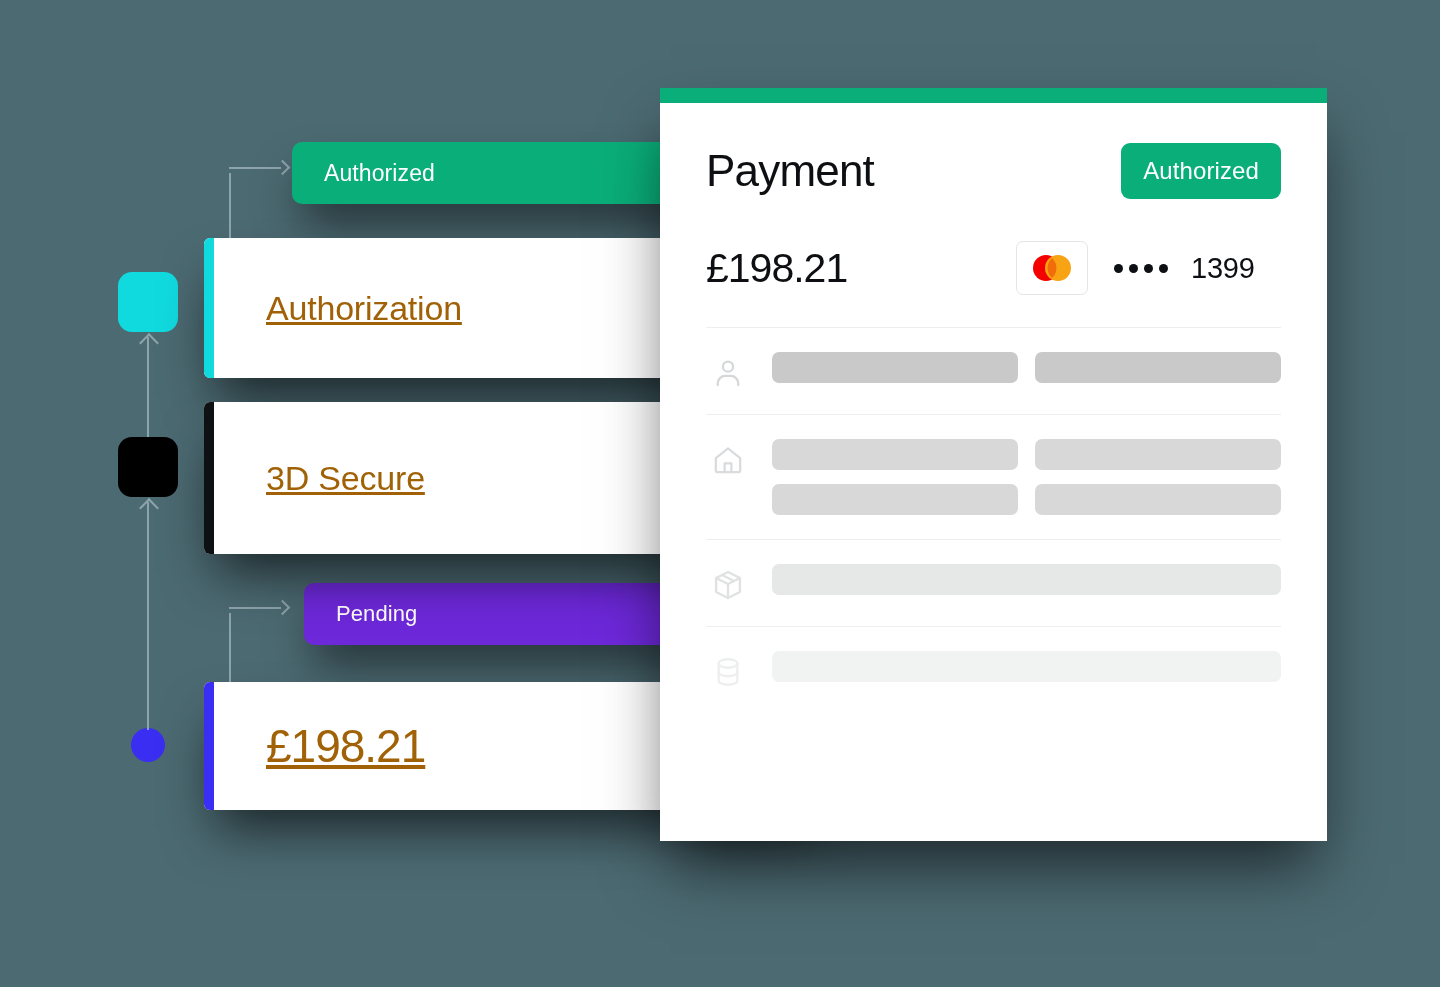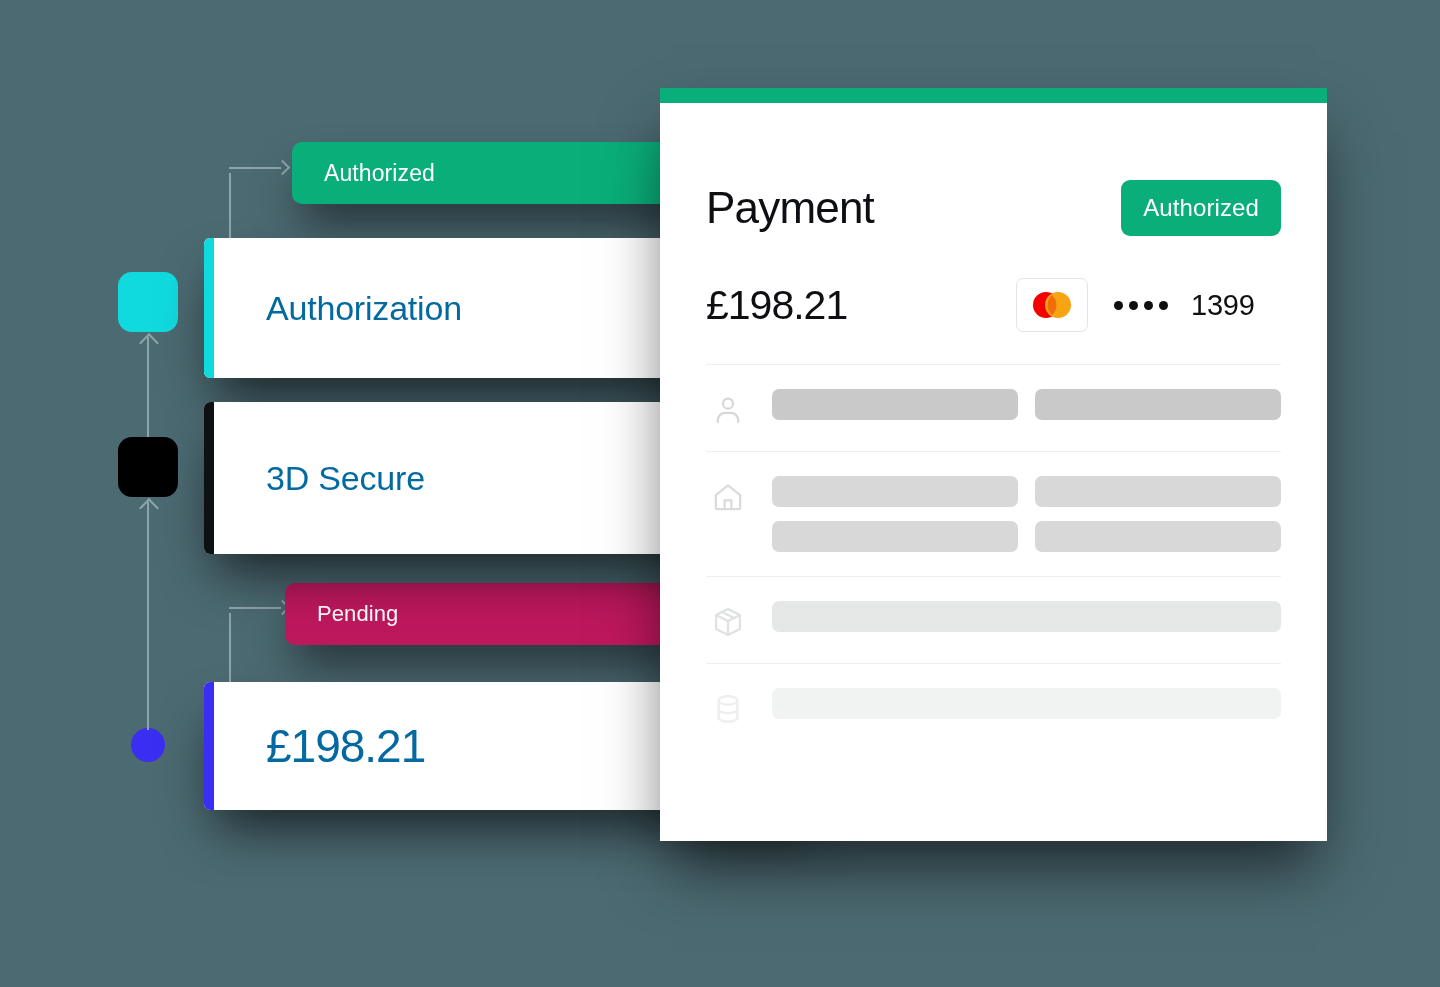--- a/index.html
+++ b/index.html
@@ -110,46 +110,47 @@
     font-size: 23px;
     letter-spacing: .1px;
     box-shadow: 0 26px 46px -10px rgba(0,0,0,.62);
   }
   .pill-authorized {
     left: 292px; top: 142px;
     width: 560px;
     background: #0aae79;
   }
   .pill-pending {
-    left: 285px; top: 583px;
+    left: 304px; top: 583px;
     width: 560px;
-    background: #be185d;
+    background: #6d28d9;
     font-size: 22px;
   }
 
   
   .info-card {
     position: absolute;
     background: #ffffff;
     border-radius: 6px;
     box-shadow: 0 30px 52px -12px rgba(0,0,0,.66);
     display: flex;
     align-items: center;
     overflow: hidden;
   }
   .info-card .accent {
     position: absolute;
     left: 0; top: 0; bottom: 0;
     width: 10px;
   }
   .info-card .card-label {
     padding-left: 62px;
-    color: #0369a1;
+    color: #a16207;
     font-size: 34px;
     letter-spacing: -.2px;
+    text-decoration: underline;
   }
   .card-authorization {
     left: 204px; top: 238px;
     width: 620px; height: 140px;
   }
   .card-authorization .accent { background: #11dadf; }
 
   .card-3dsecure {
     left: 204px; top: 402px;
     width: 620px; height: 152px;
@@ -176,21 +177,20 @@
     box-shadow: 0 34px 60px -10px rgba(0,0,0,.62);
     overflow: hidden;
   }
   .panel-topbar {
     height: 15px;
     background: #0aae79;
     width: 100%;
   }
   .panel-body {
     padding: 8px 46px;
-    margin-top: 37px;
   }
 
   .panel-header {
     display: flex;
     align-items: center;
     justify-content: space-between;
     padding-top: 32px;
   }
   .panel-title {
     font-size: 44px;

